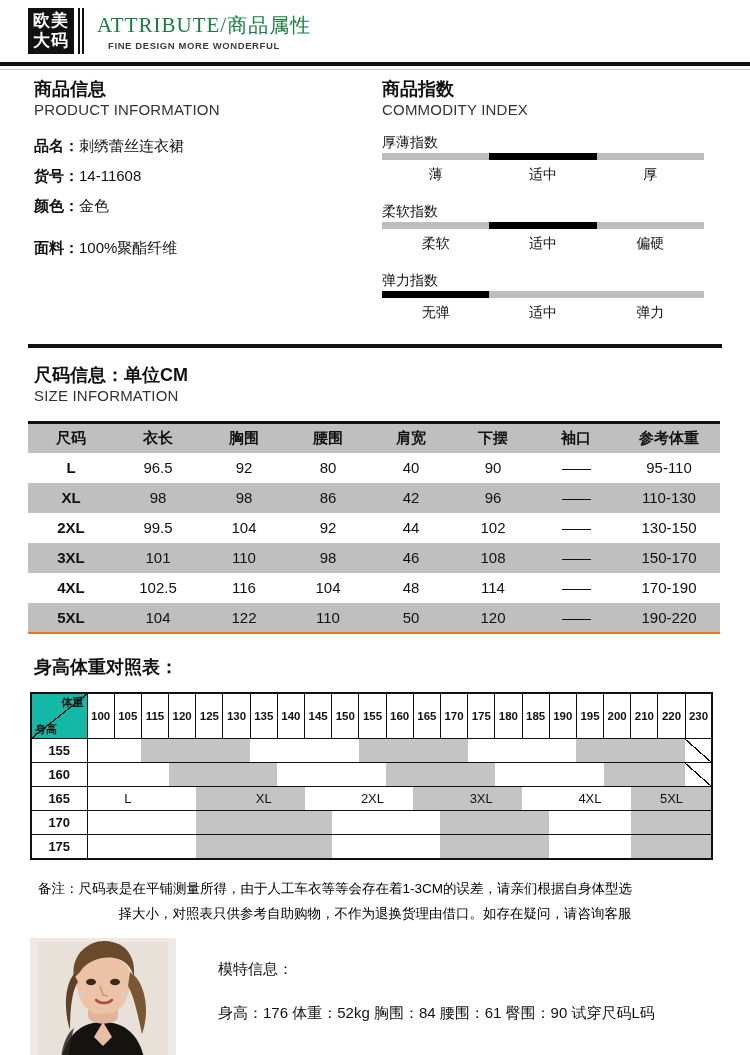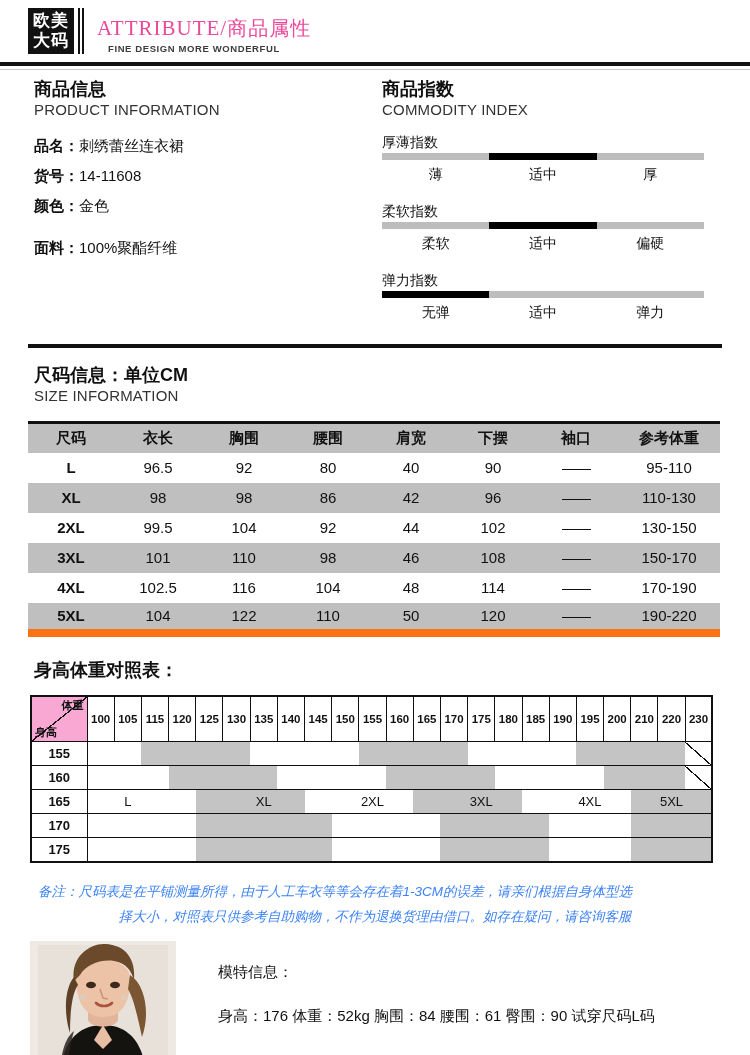--- a/index.html
+++ b/index.html
@@ -16,21 +16,21 @@
   }
 
   
   .header {
     position: relative;
     height: 58px;
     padding: 8px 0 0 0;
   }
   .hdr-inner {
     display: flex;
-    align-items: flex-end;
+    align-items: center;
     padding-left: 28px;
   }
   .logo-box {
     width: 46px; height: 46px;
     background: #111111;
     color: #ffffff;
     display: flex;
     flex-direction: column;
     align-items: center;
     justify-content: center;
@@ -44,21 +44,21 @@
     width: 7px; height: 46px;
     margin-left: 4px;
     background: repeating-linear-gradient(to right, #111 0 2px, #fff 2px 4px);
     flex: 0 0 auto;
   }
   .hdr-text { margin-left: 12px; padding-top: 2px; }
   .hdr-en {
     font-family: "Liberation Serif", "DejaVu Serif", serif;
     font-size: 21px;
     letter-spacing: 1px;
-    color: #ec4899;
+    color: #15803d;
     line-height: 24px;
   }
   .hdr-en .cn {
     font-family: "Liberation Sans", sans-serif;
     font-size: 20px;
   }
   .hdr-sub {
     font-size: 9.5px;
     font-weight: bold;
     letter-spacing: 0.6px;
@@ -139,21 +139,21 @@
   
   .size-head {
     padding: 0 28px 0 34px;
     margin-top: 16px;
   }
   .size-table {
     border-collapse: collapse;
     width: 692px;
     margin: 16px 0 0 28px;
     border-top: 3px solid #111;
-    border-bottom: 8px solid #f97316;
+    border-bottom: 2px solid #f97316;
   }
   .size-table th, .size-table td {
     text-align: center;
     font-size: 15px;
     padding: 4px 0;
     height: 30px;
     color: #111;
   }
   .size-table thead th {
     background: #bfbfbf;
@@ -182,21 +182,21 @@
     text-align: center;
     color: #111;
     padding: 0;
     height: 24px;
     background: #ffffff;
   }
   .hw-table th.wcol { width: 27.2px; }
   .hw-table th.corner {
     width: 56px; height: 46px;
     position: relative;
-    background: #f9a8d4;
+    background: #14b8a6;
     font-weight: bold;
   }
   .corner-diag {
     position: absolute; inset: 0;
     background: linear-gradient(to bottom right,
       transparent 0 calc(50% - 0.6px), #111 calc(50% - 0.6px) calc(50% + 0.6px), transparent calc(50% + 0.6px));
   }
   .corner-w {
     position: absolute; right: 3px; top: 1px;
     font-size: 11px;
@@ -223,24 +223,23 @@
     position: absolute; inset: 0;
     background: linear-gradient(to bottom left,
       transparent 0 calc(50% - 0.6px), #111 calc(50% - 0.6px) calc(50% + 0.6px), transparent calc(50% + 0.6px));
   }
 
   
   .note {
     margin: 16px 38px 0 38px;
     font-size: 13.5px;
     line-height: 25px;
-    color: #3b82f6;
+    color: #000000;
     text-align: justify;
     text-indent: 0;
-    font-style: italic;
   }
   .note .line2 { display: block; text-align: center; }
 
   
   .model-wrap {
     display: flex;
     margin: 12px 0 0 30px;
     align-items: flex-start;
   }
   .model-photo {

